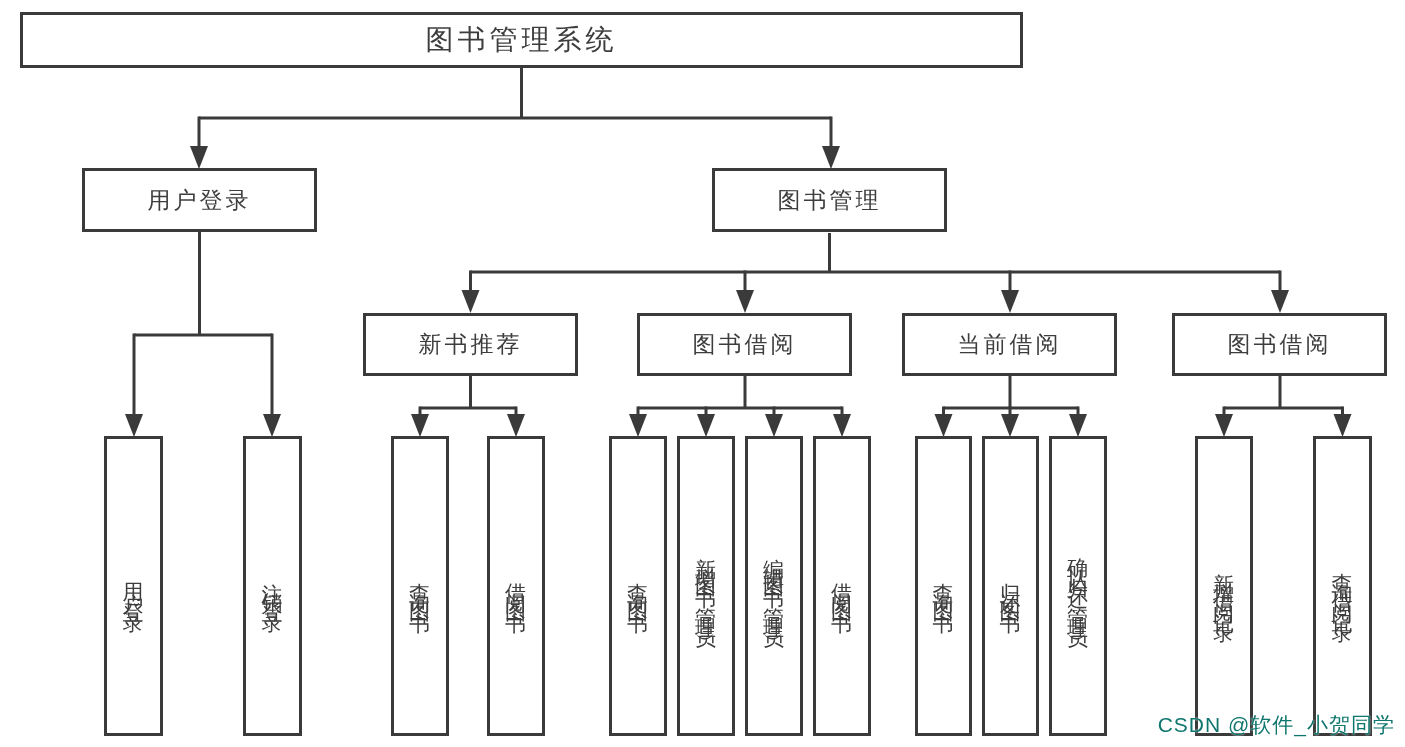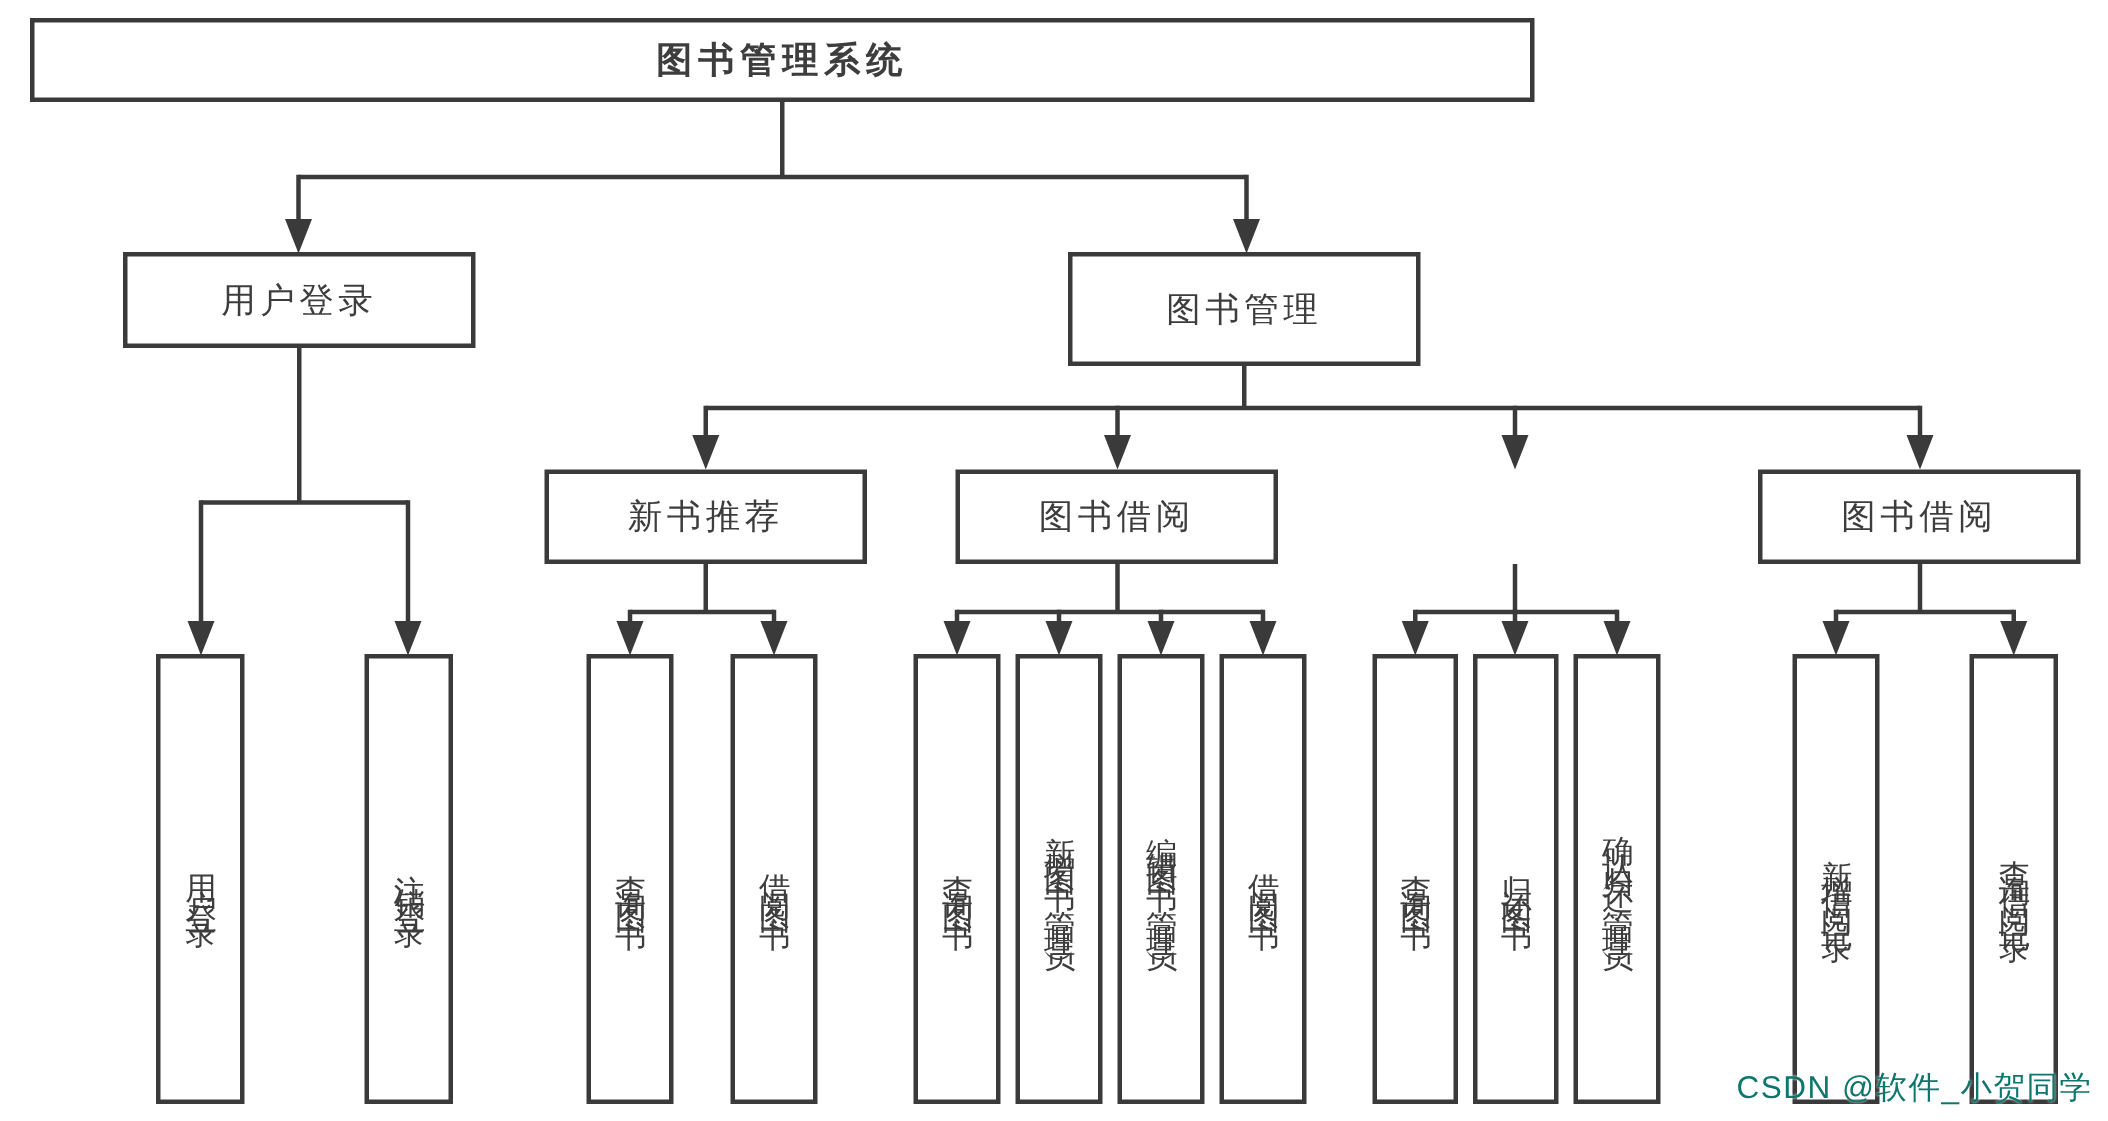--- a/index.html
+++ b/index.html
@@ -21,21 +21,21 @@
     box-sizing: border-box;
     background: #ffffff;
     border: 3px solid #3a3a3a;
     color: #3d3d3d;
     display: flex;
     align-items: center;
     justify-content: center;
     text-align: center;
   }
   .h-node { font-size: 23px; letter-spacing: 3px; white-space: nowrap; }
-  .root-node { font-size: 24px; letter-spacing: 4px; font-weight: bold; }
+  .root-node { font-size: 28px; letter-spacing: 4px; }
   .v-node span.vtext {
     writing-mode: vertical-rl;
     text-orientation: mixed;
     font-size: 21px;
     letter-spacing: 10px;
     line-height: 1;
     white-space: nowrap;
   }
   .watermark {
     position: absolute;
@@ -143,30 +143,33 @@
     </g>
   </svg>
 
   <div class="node h-node root-node" style="left:20px; top:12px; width:1003px; height:56px;">
     <span>图书管理系统</span>
   </div>
 
   <div class="node h-node" style="left:82px; top:168px; width:235px; height:64px;">
     <span>用户登录</span>
   </div>
-  <div class="node h-node" style="left:712px; top:168px; width:235px; height:76px;">
+  <div class="node h-node" style="left:712px; top:168px; width:235px; height:64px;">
     <span>图书管理</span>
   </div>
 
   <div class="node h-node" style="left:637px; top:313px; width:215px; height:63px;">
     <span>图书借阅</span>
   </div>
   <div class="node h-node" style="left:363px; top:313px; width:215px; height:63px;">
     <span>新书推荐</span>
   </div>
+  <div class="node h-node" style="left:902px; top:313px; width:215px; height:63px;">
+    <span>当前借阅</span>
+  </div>
   <div class="node h-node" style="left:1172px; top:313px; width:215px; height:63px;">
     <span>图书借阅</span>
   </div>
 
   <div class="node v-node" style="left:104px; top:436px; width:59px; height:300px;">
     <span class="vtext">用户登录</span>
   </div>
   <div class="node v-node" style="left:243px; top:436px; width:59px; height:300px;">
     <span class="vtext">注销登录</span>
   </div>

